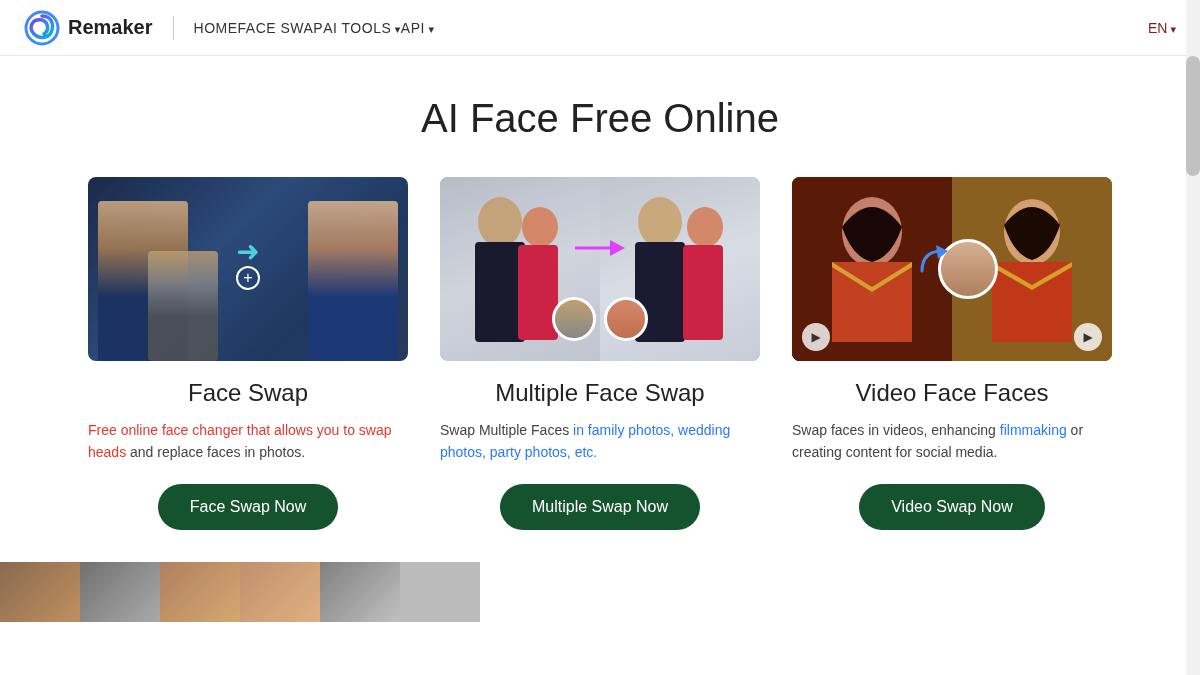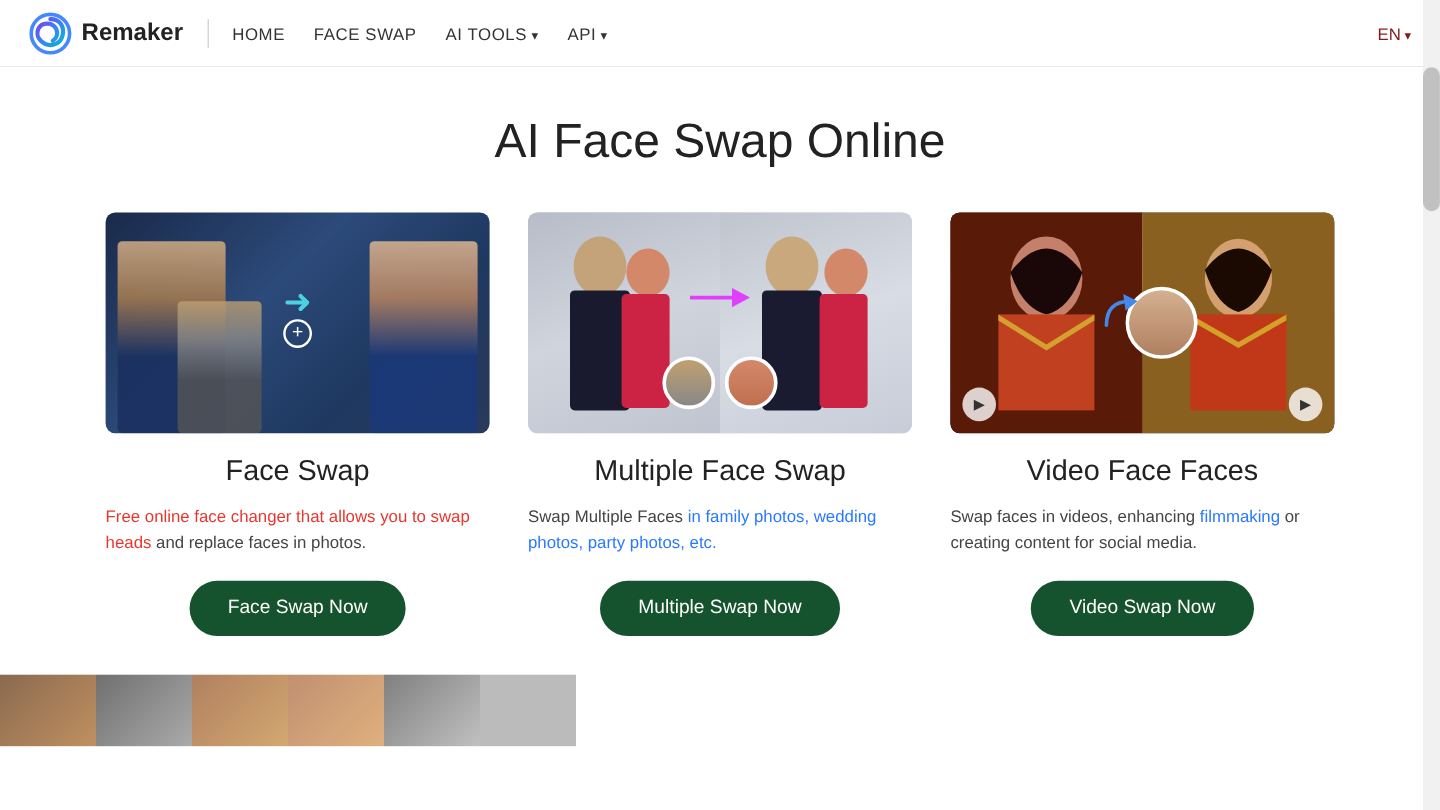--- a/index.html
+++ b/index.html
@@ -18,21 +18,21 @@
     .logo-icon {
       width: 36px; height: 36px;
     }
     .logo-text {
       font-size: 20px; font-weight: 600; color: #222;
     }
     .nav-divider {
       width: 1px; height: 24px; background: #ccc; margin-right: 20px;
     }
     .nav-links {
-      display: flex; align-items: center; gap: 24px; flex: 1;
+      display: flex; align-items: center; flex: 1;
     }
     .nav-link {
       font-size: 14px; font-weight: 500; color: #333; text-decoration: none; cursor: pointer; letter-spacing: 0.5px;
     }
     .nav-link.with-arrow::after {
       content: ' ▾'; font-size: 11px;
     }
     .nav-right {
       margin-left: auto; display: flex; align-items: center;
     }
@@ -258,21 +258,21 @@
     <a class="nav-link">FACE SWAP</a>
     <a class="nav-link with-arrow">AI TOOLS</a>
     <a class="nav-link with-arrow">API</a>
   </div>
   <div class="nav-right">
     <span class="lang-btn">EN</span>
   </div>
 </nav>
 
 <div class="main">
-  <h1 class="page-title">AI Face Swap Online</h1>
+  <h1 class="page-title">AI Face Free Online</h1>
 
   <div class="cards-row">
 
     <div class="card">
       <div class="card-img img-face-swap">
         <div class="figure-left"></div>
         <div class="figure-left-small"></div>
         <div class="figure-right"></div>
         <div class="swap-arrow">➜</div>
         <div class="plus-icon">+</div>

